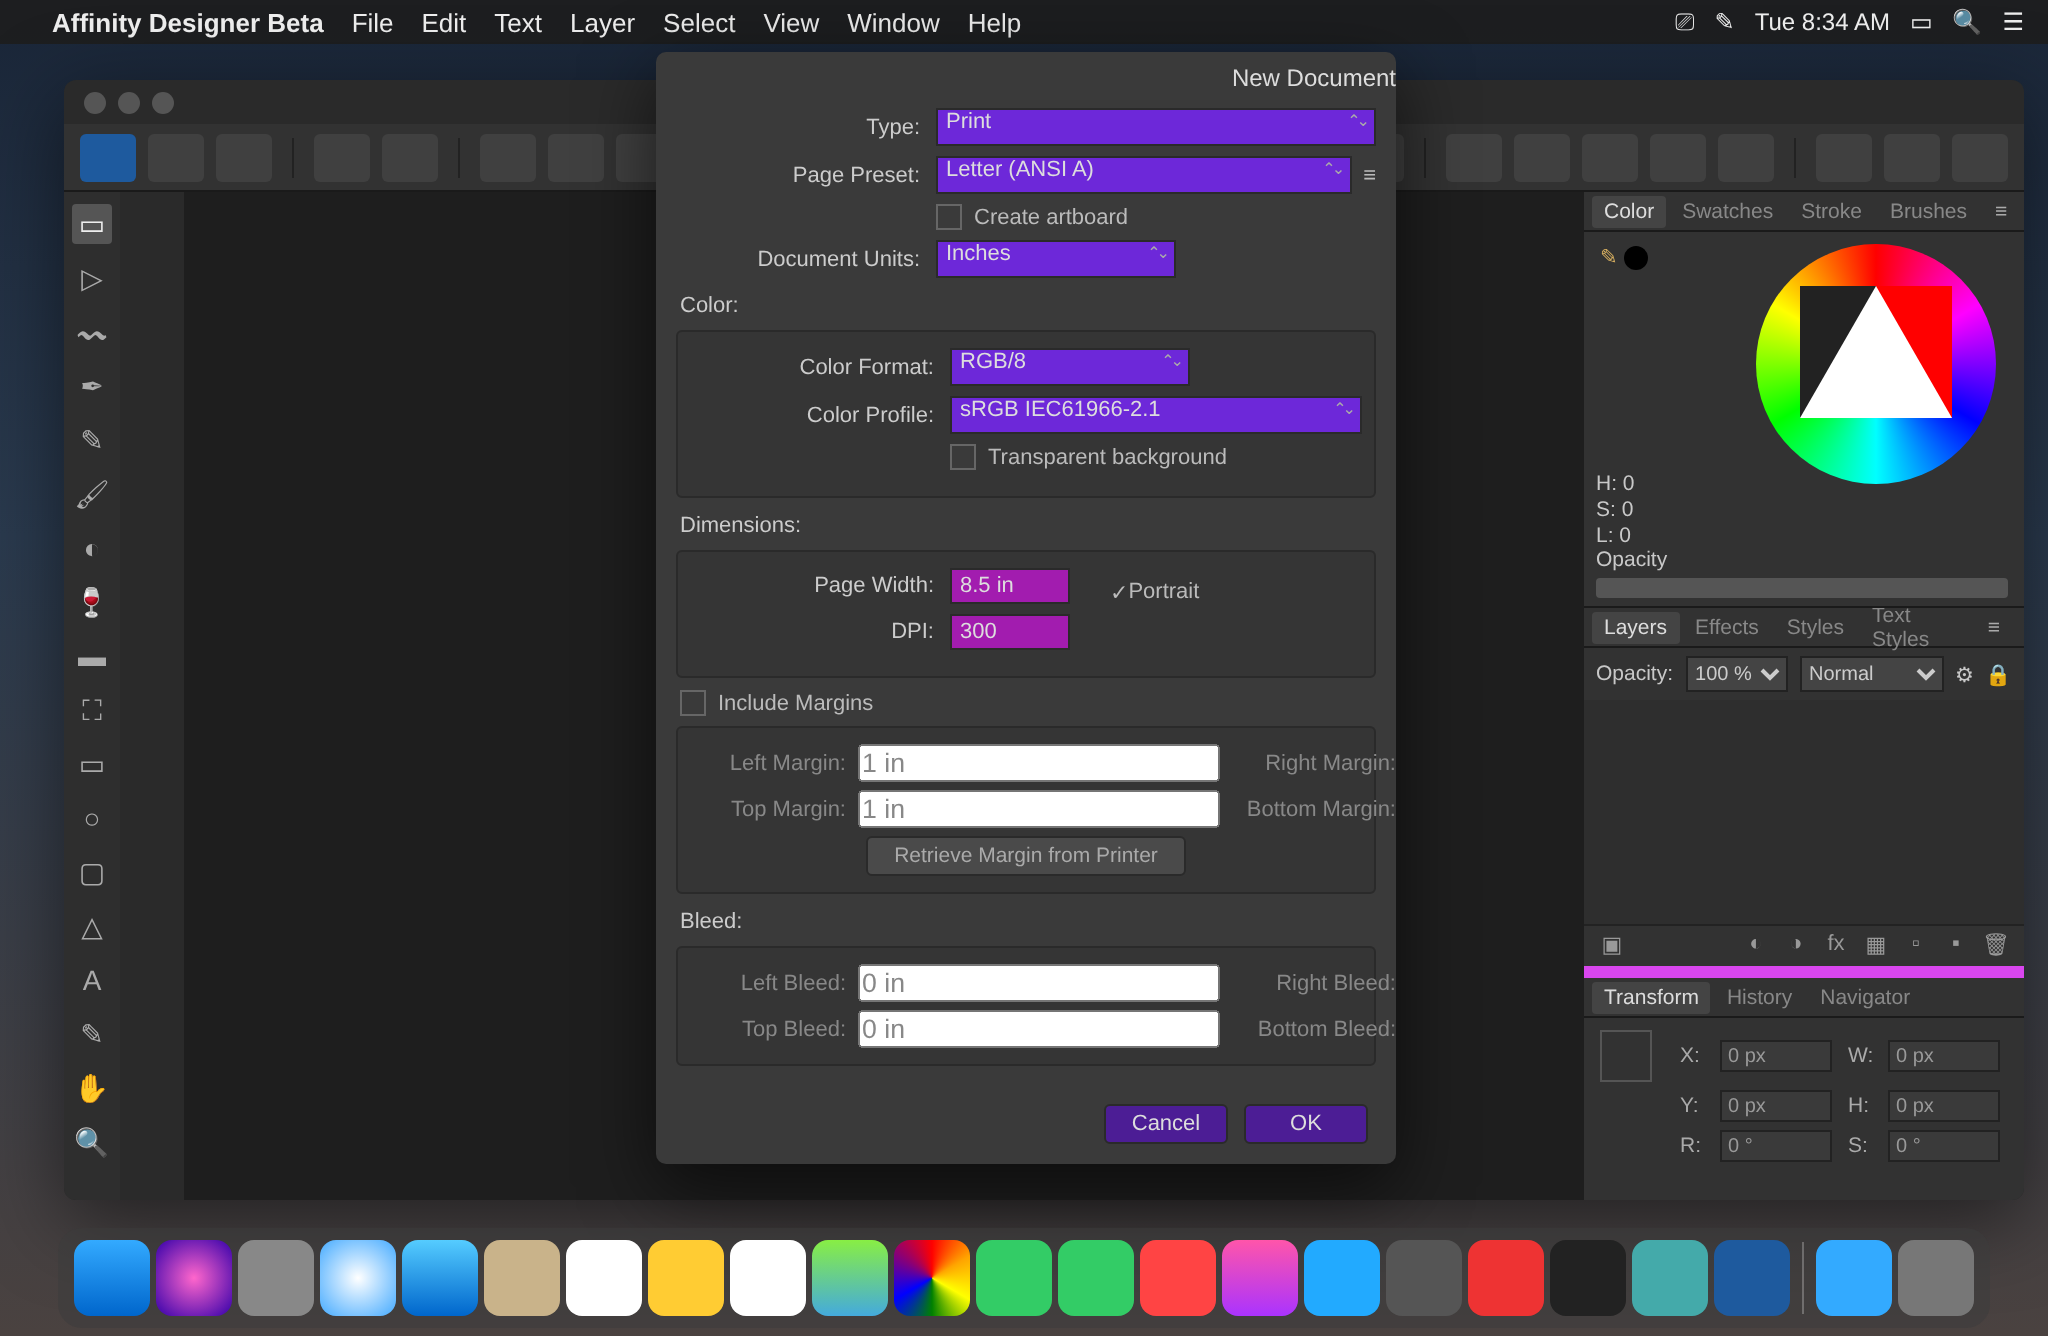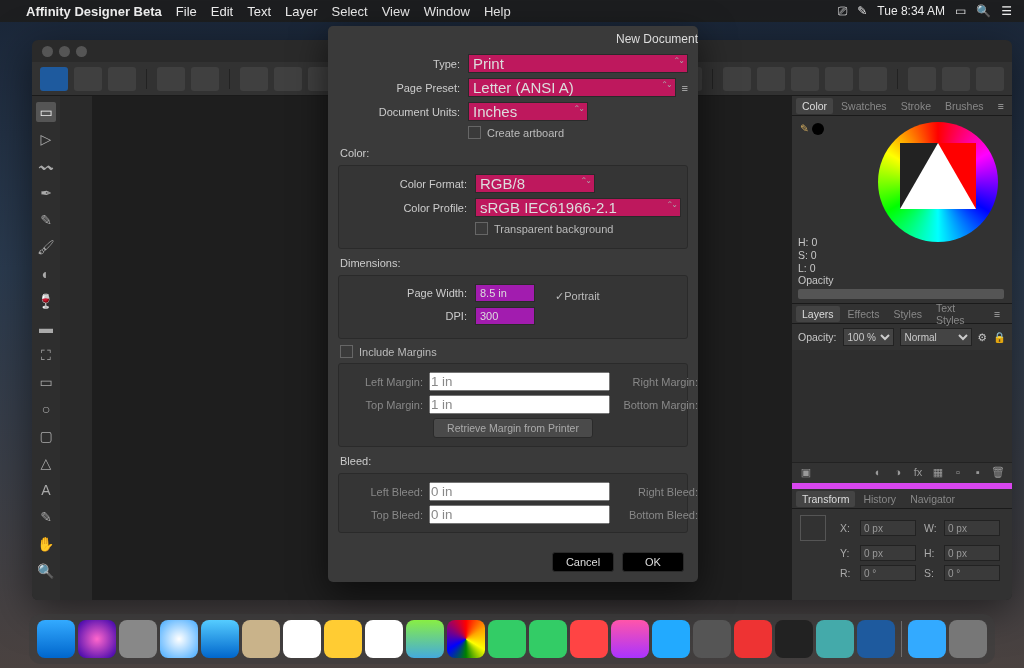--- a/index.html
+++ b/index.html
@@ -53,36 +53,36 @@
 .xf-row { display:flex; gap:8px; margin-bottom:4px; align-items:center; font-size:10.5px; }
 .xf-row label { width:12px; color:#aaa; }
 .xf-row input { width:56px; background:#3a3a3a; border:1px solid #222; color:#999; font-size:10px; height:16px; padding:0 3px; }
 
 
 .dialog { position: absolute; left: 328px; top: 26px; width: 370px; height: 556px; background: #3a3a3a; border-radius: 5px; box-shadow: 0 12px 36px rgba(0,0,0,.6); font-size: 11px; color: #bbb; display:flex; flex-direction:column; }
 .dialog-title { text-align: right; padding: 6px 0 8px; color: #ddd; font-size: 12px; }
 .dialog .form { padding: 0 10px; flex:1; overflow:hidden; }
 .row { display: flex; align-items: center; margin-bottom: 5px; }
 .row label { width: 130px; text-align: right; padding-right: 8px; color: #ccc; }
-.row select, .row .sel { flex: 1; background: #be185d; border: 1px solid #2a2a2a; color: #ddd; height: 19px; font-size: 15px; padding: 0 4px; appearance:none; position:relative; }
+.row select, .row .sel { flex: 1; background: #6d28d9; border: 1px solid #2a2a2a; color: #ddd; height: 19px; font-size: 11px; padding: 0 4px; appearance:none; position:relative; }
 .row .sel::after { content:"⌃⌄"; position:absolute; right:4px; top:1px; font-size:8px; color:#aaa; letter-spacing:-2px; }
 .row input[type=text] { background: #a21caf; border: 1px solid #2a2a2a; color: #ddd; height: 18px; font-size: 11px; padding: 0 4px; width: 60px; }
 .row .check { width:13px; height:13px; border:1px solid #666; background:#3a3a3a; margin-right:6px; display:inline-flex; align-items:center; justify-content:center; font-size:9px; color:#ddd; }
 .section-label { color:#ccc; margin: 8px 0 6px 2px; font-size:11px; }
 .subbox { background:#353535; border:1px solid #2a2a2a; border-radius:3px; padding:8px 6px; margin-bottom:4px; }
 .dim-grid { display:flex; }
 .dim-left { flex:0 0 210px; }
 .dim-right { flex:1; display:flex; align-items:flex-start; padding-top:6px; }
 .margins .pair { display:flex; gap:10px; }
 .margins .half { flex:1; display:flex; align-items:center; }
 .margins .half label { width:84px; text-align:right; padding-right:6px; color:#888; }
 .margins input { color:#888; }
 .retrieve { display:block; margin: 4px auto 0; background:#4a4a4a; border:1px solid #2a2a2a; color:#aaa; font-size:10.5px; padding:3px 10px; border-radius:3px; width:160px; }
 .dialog-buttons { display:flex; justify-content:flex-end; gap:8px; padding:10px 14px; }
-.dialog-buttons button { background:#000000; border:1px solid #2a2a2a; color:#ddd; font-size:11px; width:62px; height:20px; border-radius:3px; }
+.dialog-buttons button { background:#4c1d95; border:1px solid #2a2a2a; color:#ddd; font-size:11px; width:62px; height:20px; border-radius:3px; }
 .muted { color:#777; }
 
 
 .dock { position:absolute; bottom:4px; left:50%; transform:translateX(-50%); height:50px; background:rgba(60,60,60,.55); border-radius:12px; padding:4px 8px; display:flex; align-items:center; gap:3px; }
 .dock .app { width:38px; height:38px; border-radius:8px; }
 .dock .div { width:1px; height:36px; background:rgba(255,255,255,.25); margin:0 3px; }
 </style>
 </head>
 <body>
 
@@ -254,27 +254,27 @@
     <div class="row">
       <label>Type:</label>
       <div class="sel"><span>Print</span></div>
     </div>
     <div class="row">
       <label>Page Preset:</label>
       <div class="sel"><span>Letter (ANSI A)</span></div>
       <span style="margin-left:6px;">≡</span>
     </div>
     <div class="row">
-      <label>Document Units:</label>
-      <div class="sel" style="flex:0 0 120px;"><span>Inches</span></div>
-    </div>
-    <div class="row">
       <label></label>
       <span class="check"></span>
       <span>Create artboard</span>
+    </div>
+    <div class="row">
+      <label>Document Units:</label>
+      <div class="sel" style="flex:0 0 120px;"><span>Inches</span></div>
     </div>
 
     <div class="section-label">Color:</div>
     <div class="subbox">
       <div class="row">
         <label>Color Format:</label>
         <div class="sel" style="flex:0 0 120px;"><span>RGB/8</span></div>
       </div>
       <div class="row">
         <label>Color Profile:</label>

